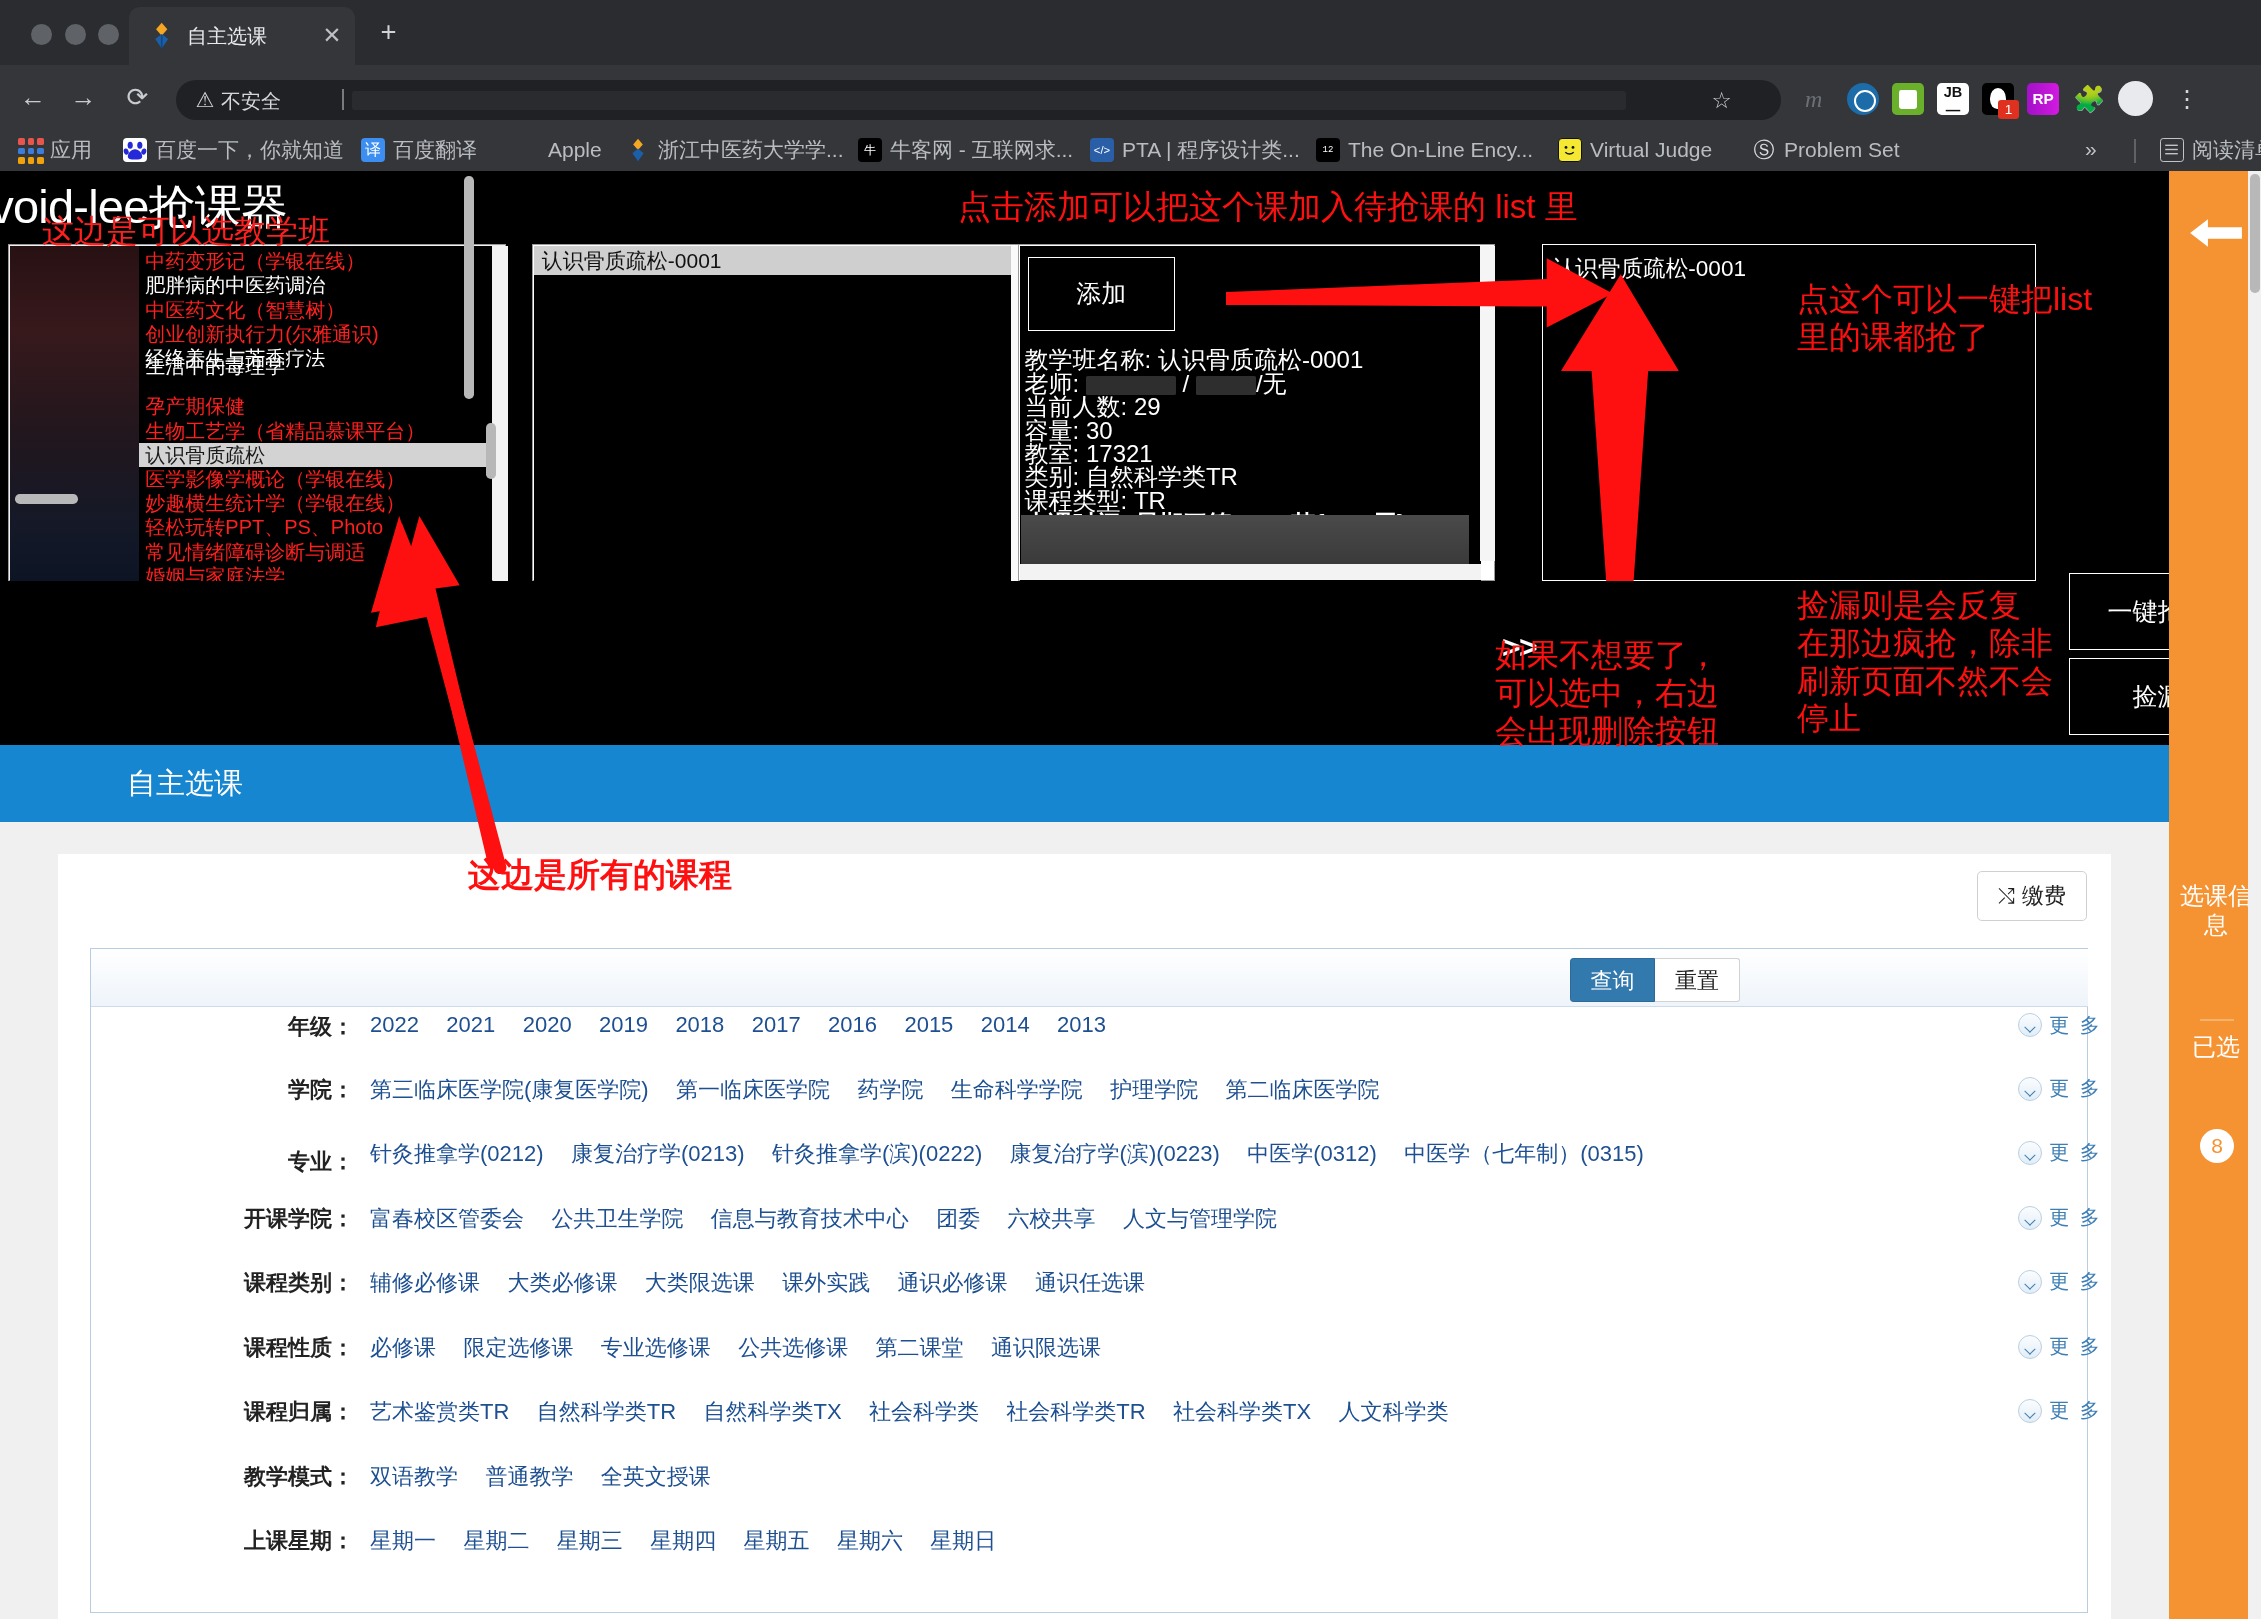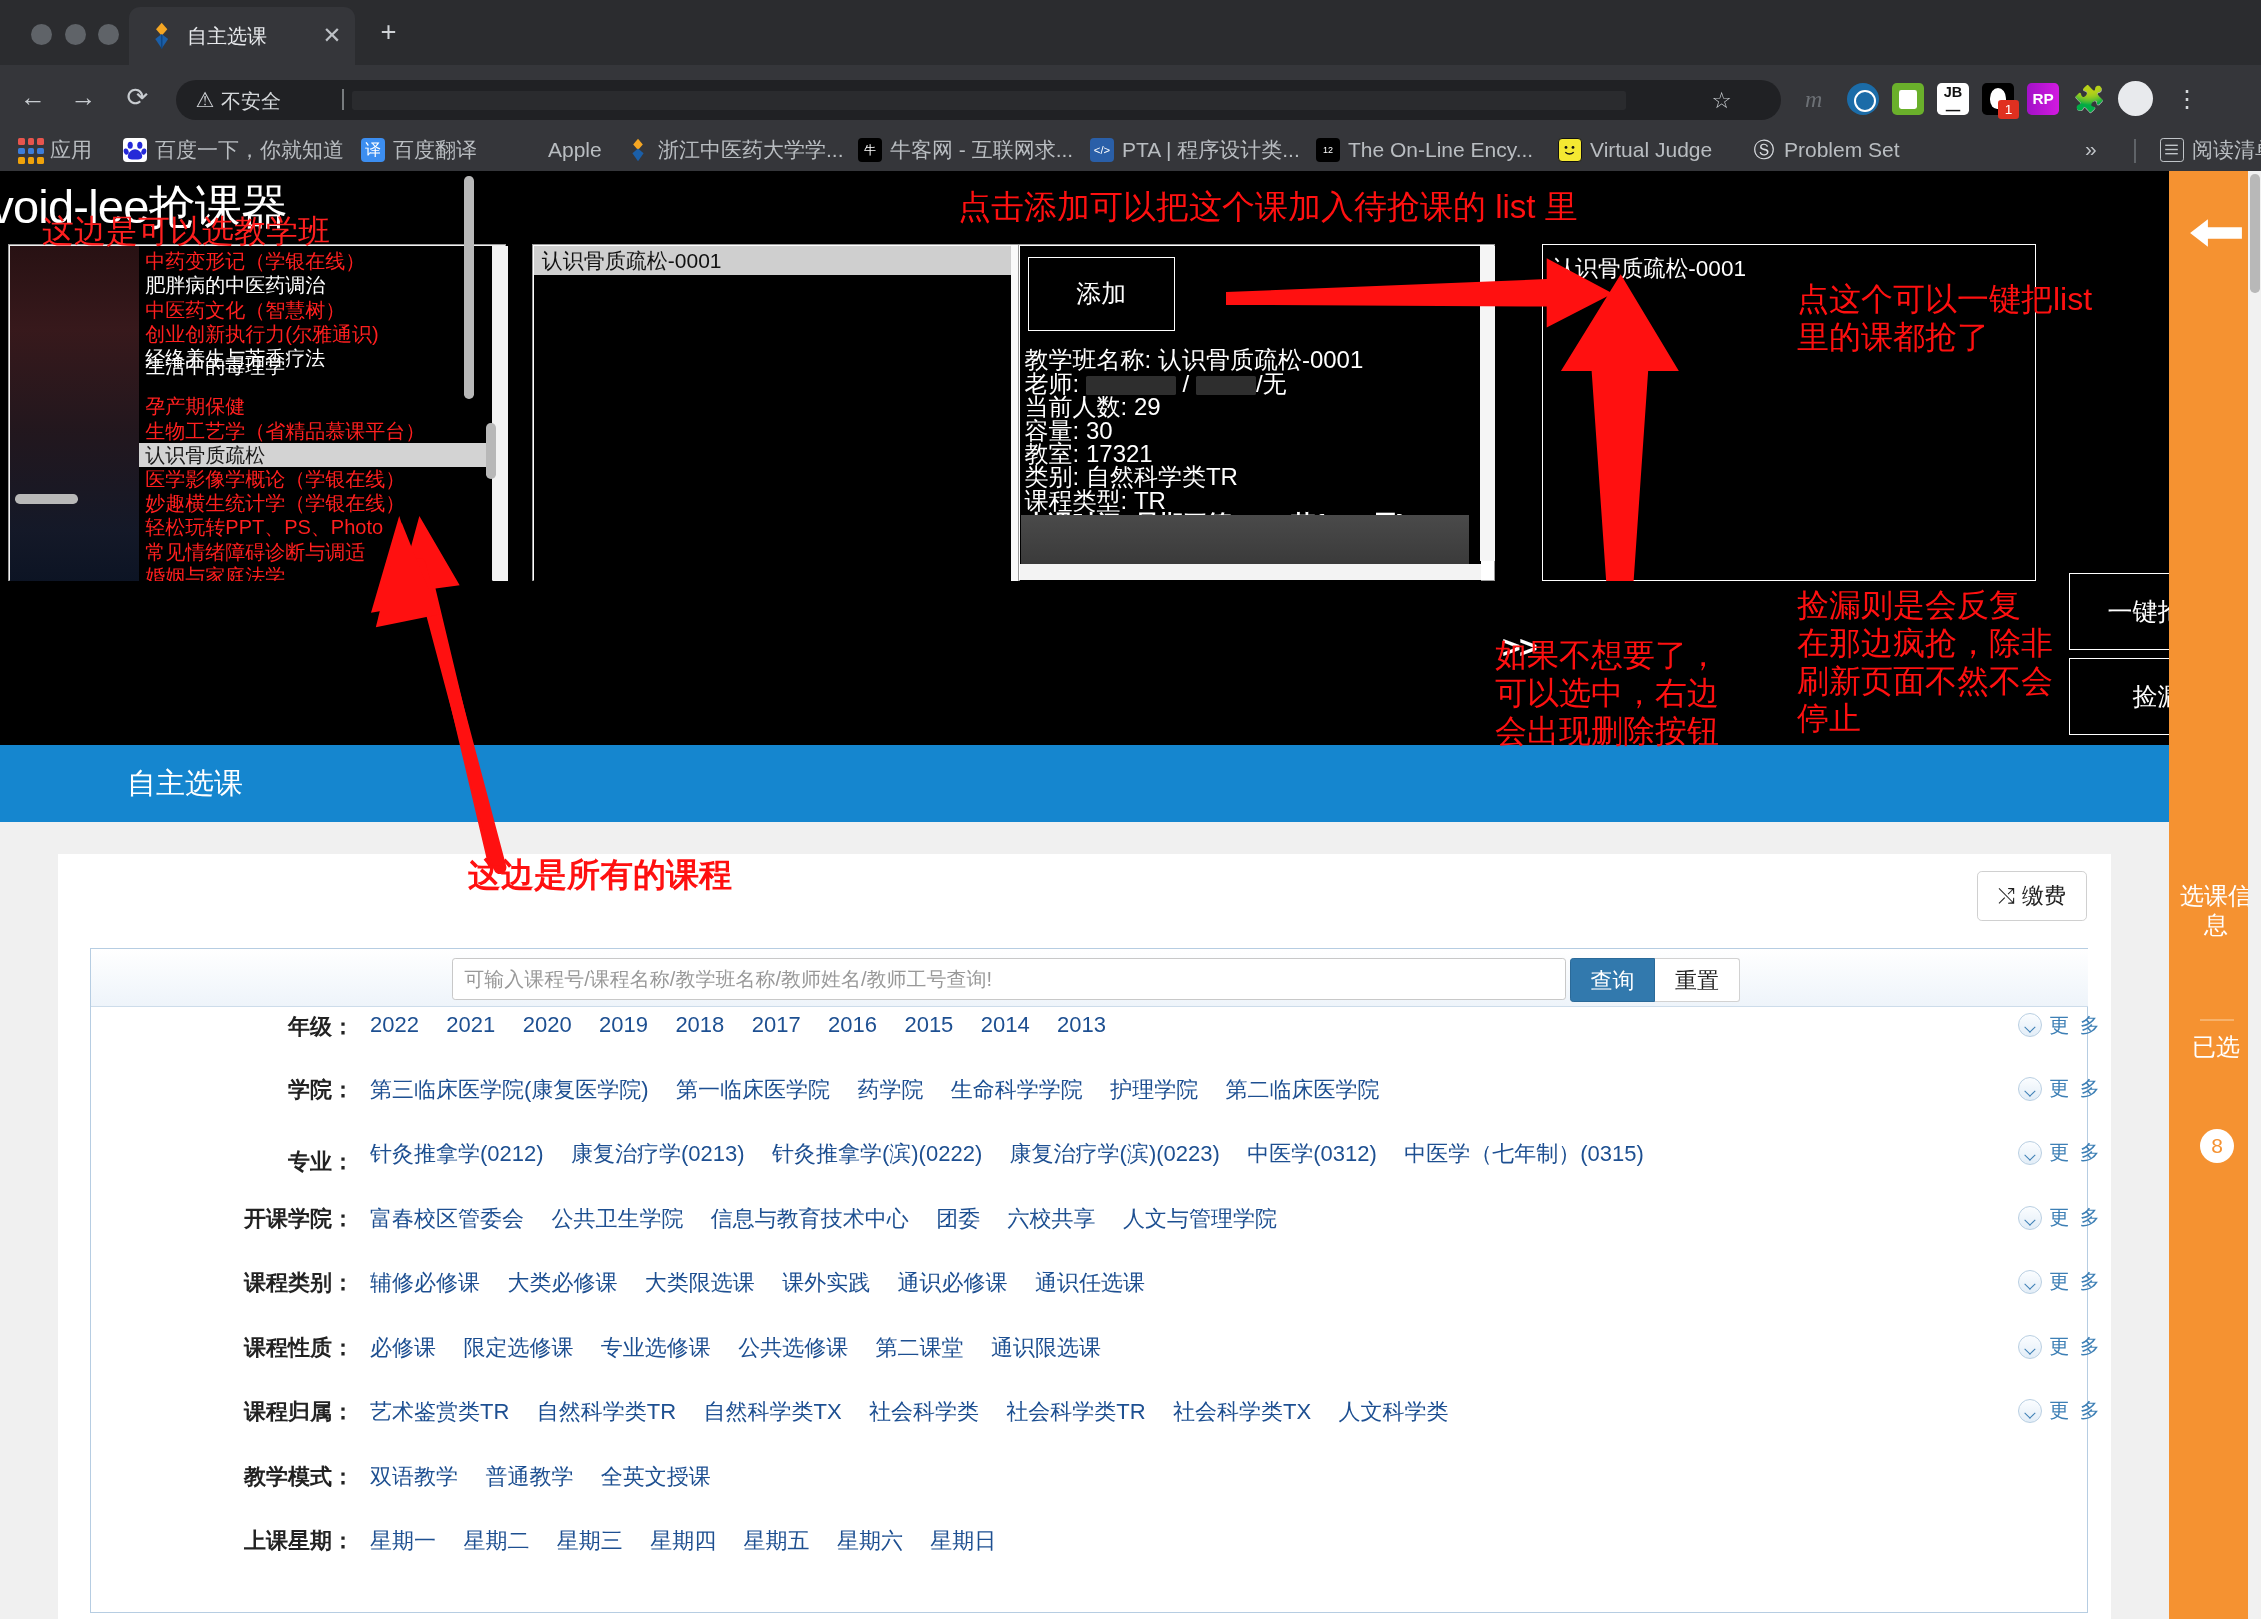--- a/index.html
+++ b/index.html
@@ -278,21 +278,21 @@
       <div class="bm-ico" style="background:#000;color:#fff;font-size:12px;text-align:center;line-height:24px;">牛</div>
       <span class="bm-label">牛客网 - 互联网求...</span>
     </div>
 
     <div class="bm" style="left:1090px;">
       <div class="bm-ico" style="background:#2a5fa8;color:#fff;font-size:11.3px;text-align:center;line-height:24px;">&lt;/&gt;</div>
       <span class="bm-label">PTA | 程序设计类...</span>
     </div>
 
     <div class="bm" style="left:1316px;">
-      <div class="bm-ico" style="background:#000;color:#fff;font-size:9px;text-align:center;line-height:24px;font-family:Liberation Sans, sans-serif;">12</div>
+      <div class="bm-ico" style="background:#000;color:#fff;font-size:9px;text-align:center;line-height:24px;font-family:Liberation Mono, monospace;">12</div>
       <span class="bm-label">The On-Line Ency...</span>
     </div>
 
     <div class="bm" style="left:1558px;">
       <div class="bm-ico" style="background:#f4e832;border:1.6px solid #111;">
         <svg viewBox="0 0 30 30" width="21" height="21">
             <circle cx="15" cy="15" r="13" fill="#f4e832"></circle>
             <circle cx="10" cy="12" r="2" fill="#111"></circle>
             <circle cx="20" cy="12" r="2" fill="#111"></circle>
             <path d="M9 19 Q15 24 21 19" stroke="#111" stroke-width="2" fill="none"></path>
@@ -330,21 +330,20 @@
   </div>
 </div>
 
 <div id="pay-button">
   <span class="shuffle">⤭</span>
   <span class="lbl">缴费</span>
 </div>
 
 <div id="filter-box">
   <div id="search-row">
-    <input id="search-input" type="text" value="" placeholder="可输入课程号/课程名称/教学班名称/教师姓名/教师工号查询!" style="">
     <div id="btn-query">查询</div>
     <div id="btn-reset">重置</div>
   </div>
   <div id="filter-rows">
       <div class="f-row" style="position: absolute; top: 4.8px;">
         <div class="f-label" style="top: 0px;">年级：</div>
         <div class="f-values"><span class="f-val">2022</span><span class="f-val">2021</span><span class="f-val">2020</span><span class="f-val">2019</span><span class="f-val">2018</span><span class="f-val">2017</span><span class="f-val">2016</span><span class="f-val">2015</span><span class="f-val">2014</span><span class="f-val">2013</span></div>
         <div class="f-more" style="top: 0px;">
           <span class="chev"></span>
           <span class="mlbl">更 多</span>

